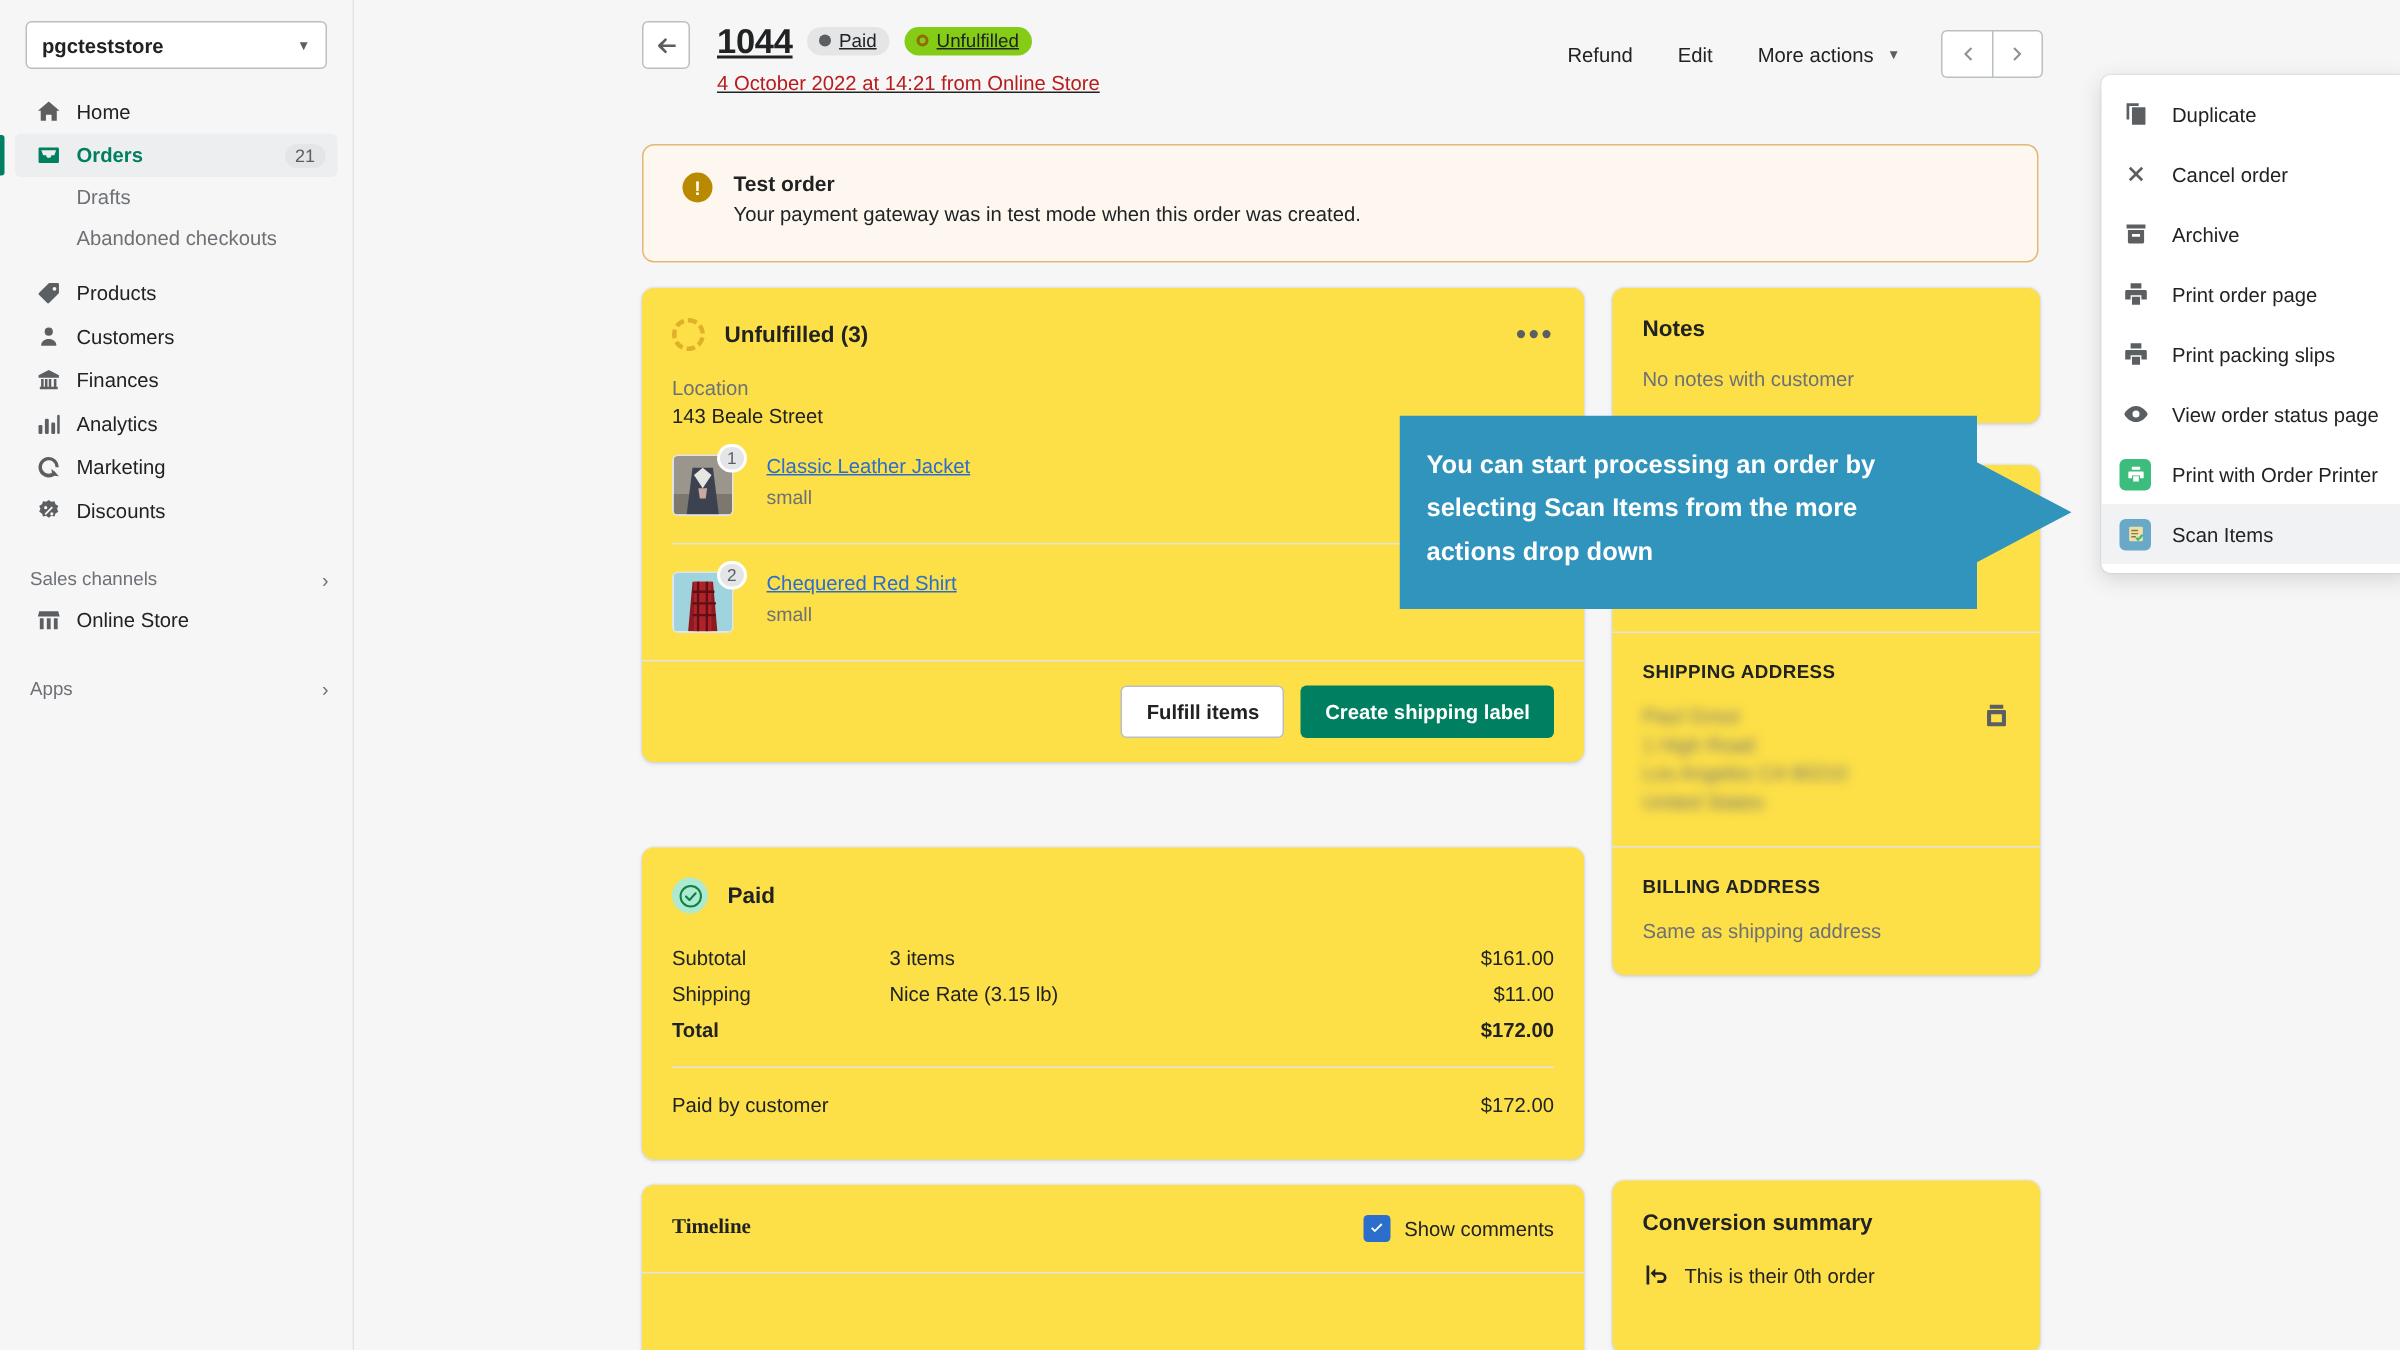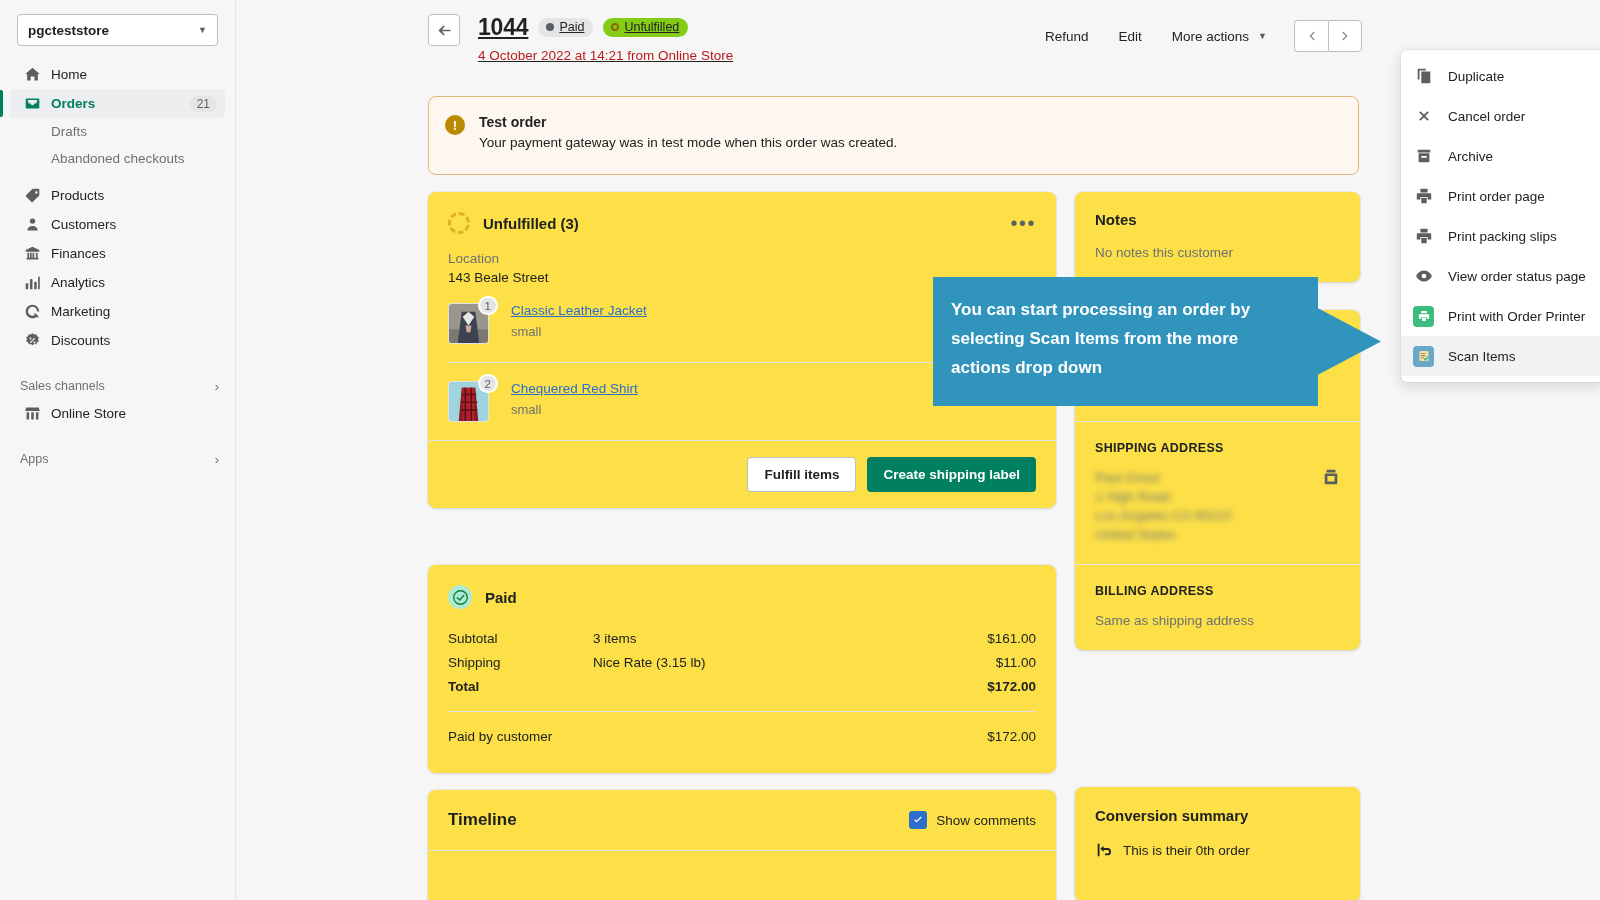--- a/index.html
+++ b/index.html
@@ -106,21 +106,21 @@
   .dd-ico svg { width: 18px; height: 18px; fill: #5c5f62; }
   .app-ico { width: 21px; height: 21px; border-radius: 4px; display: flex; align-items: center; justify-content: center; }
   .app-ico.green { background: #3dbd7d; }
   .app-ico.blue { background: #6aa8c8; }
   .app-ico svg { width: 14px; height: 14px; }
 
   
   .banner {
     position: absolute; left: 192px; top: 96px; width: 931px; height: 79px;
     background: #fdf7ef; border: 1px solid #e1b878; border-radius: 8px;
-    padding: 17px 16px; display: flex; gap: 14px;
+    padding: 17px 26px; display: flex; gap: 14px;
   }
   .banner-ico { width: 20px; height: 20px; border-radius: 50%; background: #b98900; flex: none; position: relative; margin-top: 1px; }
   .banner-ico::after { content: "!"; position: absolute; inset: 0; color: #fff; font-size: 13px; font-weight: 700; display: flex; align-items: center; justify-content: center; }
   .banner-title { font-size: 14px; font-weight: 700; margin-bottom: 5px; }
   .banner-text { font-size: 13.5px; color: #202223; }
 
   
   .card { background: #fde047; border-radius: 8px; box-shadow: 0 0 0 1px rgba(63,63,68,.05), 0 1px 3px rgba(63,63,68,.15); }
   .card-unfulfilled { position: absolute; left: 192px; top: 192px; width: 628px; }
   .cu-head { display: flex; align-items: center; padding: 20px 20px 0 20px; }
@@ -158,21 +158,21 @@
   .cp-title { font-size: 15px; font-weight: 700; }
   .totals-row { display: flex; font-size: 13.5px; margin-bottom: 9px; }
   .tr-label { width: 145px; color: #202223; }
   .tr-mid { flex: 1; color: #202223; }
   .tr-amount { text-align: right; color: #202223; }
   .totals-row.bold .tr-label, .totals-row.bold .tr-amount { font-weight: 700; }
   .totals-div { border-top: 1px solid #e1e3e5; margin: 17px 0; }
 
   .card-timeline { position: absolute; left: 192px; top: 790px; width: 628px; padding: 20px; min-height: 120px; }
   .tl-head { display: flex; align-items: center; }
-  .tl-title { font-size: 17px; font-weight: 700; }
+  .tl-title { font-size: 14px; font-weight: 700; font-family: Liberation Serif, serif; }
   .tl-check { margin-left: auto; display: flex; align-items: center; gap: 9px; cursor: pointer; text-align: right; }
   .cbox { width: 18px; height: 18px; border-radius: 3px; background: #2c6ecb; display: flex; align-items: center; justify-content: center; }
   .cbox svg { width: 12px; height: 12px; fill: #fff; }
   .tl-label { font-size: 13.5px; color: #202223; }
   .tl-div { border-top: 1px solid #e1e3e5; margin: 20px -20px 0 -20px; }
 
   
   .card-notes { position: absolute; left: 839px; top: 192px; width: 285px; padding: 19px 20px 22px 20px; }
   .rc-title { font-size: 15px; font-weight: 700; margin-bottom: 17px; }
   .rc-muted { font-size: 13.5px; color: #6d7175; }
@@ -484,21 +484,21 @@
               </svg>
           </span>
           <span class="tl-label">Show comments</span>
         </label>
       </div>
       <div class="tl-div"></div>
     </div>
 
     <div class="card card-notes">
       <div class="rc-title">Notes</div>
-      <div class="rc-muted">No notes this customer</div>
+      <div class="rc-muted">No notes with customer</div>
     </div>
 
     <div class="card card-customer">
       <div class="cc-sec">
         <div class="rc-title">Customer</div>
         <a class="cc-link">Paul Grout</a>
         <a class="cc-link">4 orders</a>
       </div>
 
 

